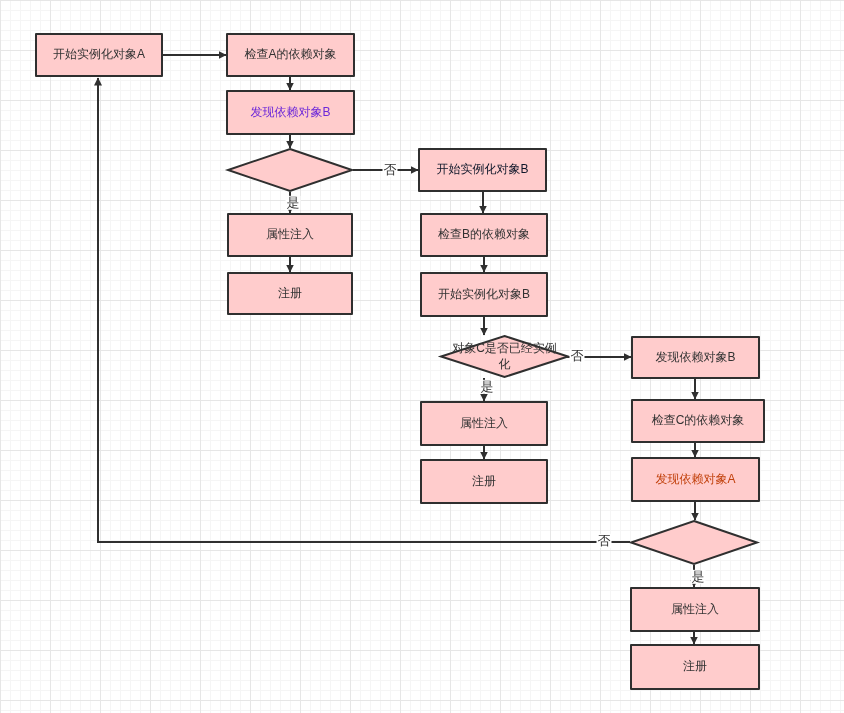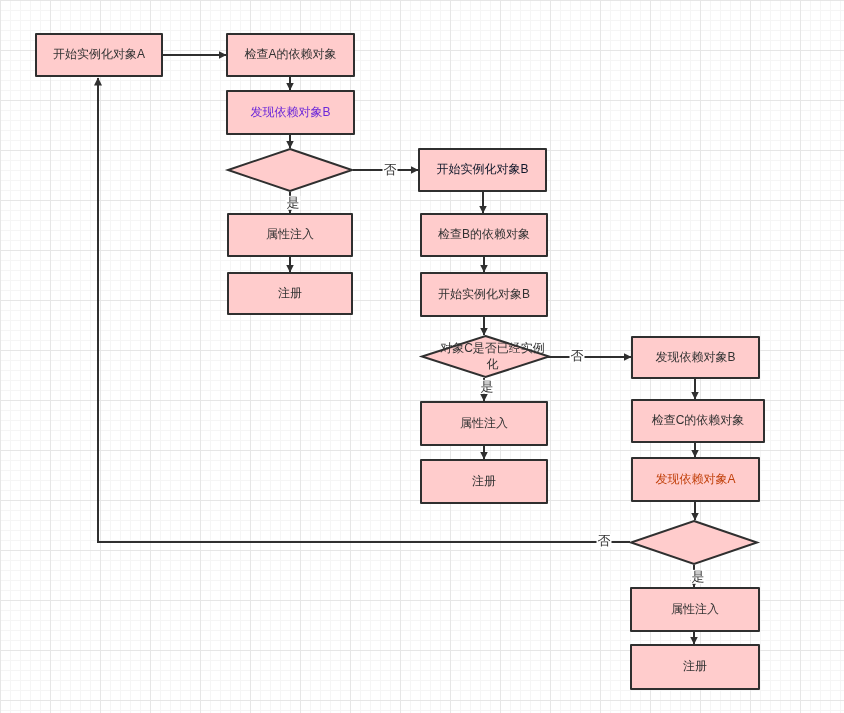--- a/index.html
+++ b/index.html
@@ -103,21 +103,21 @@
       </div>
       <div class="node rect" style="left: 418px; top: 148px; width: 129px; height: 44px; color: #0f172a; background: rgb(255, 204, 204); border: 2px solid rgb(47, 47, 47);">
         <span class="nlabel">开始实例化对象B</span>
       </div>
       <div class="node rect" style="left: 420px; top: 213px; width: 128px; height: 44px; color: rgb(51, 51, 51); background: rgb(255, 204, 204); border: 2px solid rgb(47, 47, 47);">
         <span class="nlabel">检查B的依赖对象</span>
       </div>
       <div class="node rect" style="left: 420px; top: 272px; width: 128px; height: 45px; color: rgb(51, 51, 51); background: rgb(255, 204, 204); border: 2px solid rgb(47, 47, 47);">
         <span class="nlabel">开始实例化对象B</span>
       </div>
-      <div class="node diamond" style="left: 421px; top: 335px; width: 129px; height: 43px; color: rgb(51, 51, 51); justify-content: flex-end;">
+      <div class="node diamond" style="left: 440px; top: 335px; width: 129px; height: 43px; color: rgb(51, 51, 51);">
         <svg class="dshape" width="129" height="43" viewBox="0 0 129 43">
           <polygon points="64.5,1 128,21.5 64.5,42 1,21.5" fill="#ffcccc" stroke="#2f2f2f" stroke-width="2"></polygon>
         </svg>
         <span class="nlabel">对象C是否已经实例化</span>
       </div>
       <div class="node rect" style="left: 420px; top: 401px; width: 128px; height: 45px; color: rgb(51, 51, 51); background: rgb(255, 204, 204); border: 2px solid rgb(47, 47, 47);">
         <span class="nlabel">属性注入</span>
       </div>
       <div class="node rect" style="left: 420px; top: 459px; width: 128px; height: 45px; color: rgb(51, 51, 51); background: rgb(255, 204, 204); border: 2px solid rgb(47, 47, 47);">
         <span class="nlabel">注册</span>

